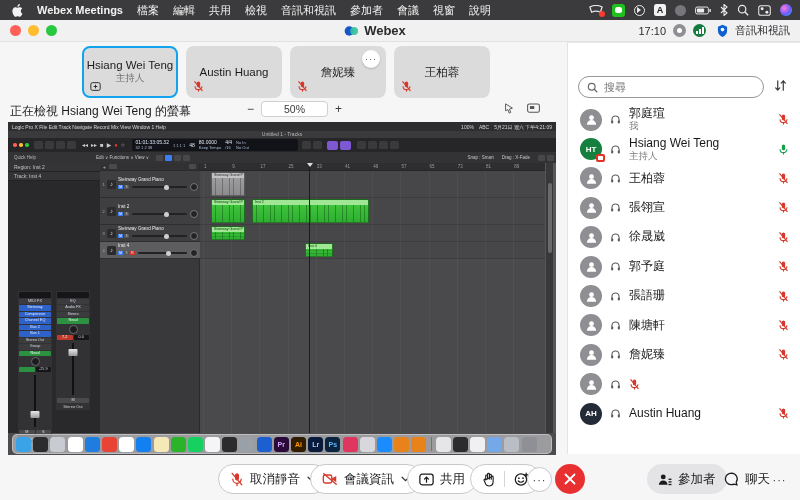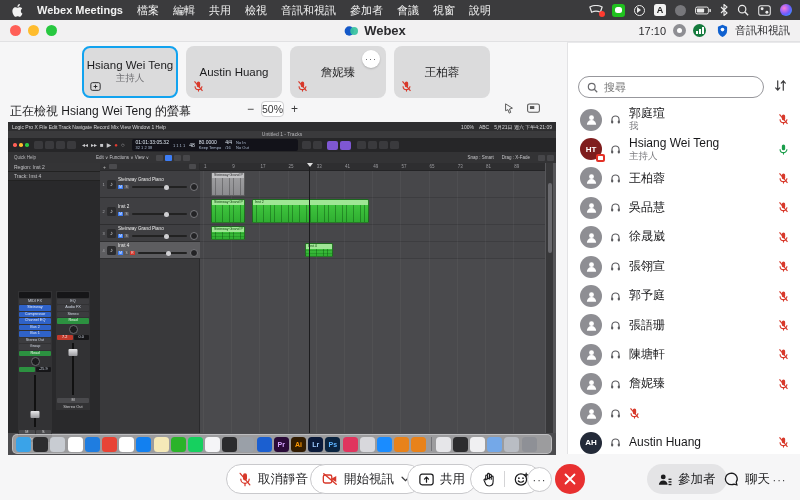--- a/index.html
+++ b/index.html
@@ -30,21 +30,21 @@
   .tile .role{font-size:9.5px;color:#6f6f73;margin-top:1px}
   .tile.sel{border:2px solid #12a3ef}
   .tile .mic{position:absolute;left:7px;bottom:5px}
   .tile .shicon{position:absolute;left:6px;bottom:5px}
   .tile .morebtn{position:absolute;right:6px;top:4px;width:18px;height:18px;border-radius:50%;background:#fff;box-shadow:0 1px 2px rgba(0,0,0,.2);display:flex;align-items:center;justify-content:center;color:#5a5a5e;font-size:9px;letter-spacing:1px}
 
   
   #viewrow{left:0;top:100px;width:560px;height:20px}
   #viewing{left:10px;top:3px;font-size:12px;color:#1b1b1d}
   #zoomctl{left:247px;top:1px;display:flex;align-items:center;gap:7px;font-size:12px;color:#3a3a3c}
-  #zoomlevel{border:1px solid #d0d0d2;background:#fff;border-radius:4px;font-size:10.5px;padding:1px 0;color:#3a3a3c}
+  #zoomlevel{border:1px solid #d0d0d2;background:#fff;border-radius:4px;font-size:10.5px;padding:1px 22px;color:#3a3a3c}
   #viewicons{left:503px;top:3px;display:flex;gap:12px}
 
   
   #share{left:8px;top:122px;width:548px;height:333px;background:#4c4c4f;overflow:hidden;font-family:"Liberation Sans",sans-serif}
   #lmenubar{left:0;top:0;width:548px;height:9px;background:#2e2e30;color:#d8d8da;font-size:5px;display:flex;align-items:center;gap:5px;padding:0 4px;white-space:nowrap}
   #lmenubar .sp{flex:1}
   #lwintitle{left:0;top:9px;width:548px;height:7px;background:#3a3a3c;color:#b7b7ba;font-size:5px;text-align:center;line-height:7px}
   #ltransport{left:0;top:16px;width:548px;height:14px;background:#262628;display:flex;align-items:center}
   .ldot{width:3.5px;height:3.5px;border-radius:50%;margin-right:2.5px}
   .tbtn{width:9px;height:8px;background:#3a3a3d;border-radius:1.5px;margin-right:2px}
@@ -568,39 +568,39 @@
       <i class="dsep"></i>
       <div class="dicon" style="background: rgb(230, 230, 233);"></div>
       <div class="dicon" style="background: rgb(44, 44, 46);"></div>
       <div class="dicon" style="background: rgb(240, 240, 242);"></div>
       <div class="dicon" style="background: rgb(116, 168, 232);"></div>
       <div class="dicon" style="background: rgb(185, 189, 196);"></div>
       <div class="dicon" style="background: rgb(142, 144, 150);"></div>
     </div>
 </div>
 
-<div class="pill" style="left:226px">
+<div class="pill" style="left:218px">
   <svg width="14" height="15" viewBox="0 0 16 18">
       <rect x="5.6" y="1.6" width="4.8" height="8.6" rx="2.4" fill="#d8392b"></rect>
       <path d="M3 8.6a5 5 0 0 0 10 0" fill="none" stroke="#d8392b" stroke-width="1.5" stroke-linecap="round"></path>
       <line x1="8" y1="13.6" x2="8" y2="16.4" stroke="#d8392b" stroke-width="1.5" stroke-linecap="round"></line>
       <line x1="2.2" y1="1.6" x2="13.8" y2="15.4" stroke="#d8392b" stroke-width="1.6" stroke-linecap="round"></line>
     </svg>
   <span>取消靜音</span>
   <svg class="chev" width="9" height="6" viewBox="0 0 10 7">
       <path d="M1 1.5l4 4 4-4" fill="none" stroke="#3c3c3e" stroke-width="1.5" stroke-linecap="round"></path>
     </svg>
 </div>
 <div class="pill" style="left:310px">
   <svg width="16" height="14" viewBox="0 0 18 15">
       <rect x="1.5" y="3" width="9.5" height="9" rx="2" fill="none" stroke="#d8392b" stroke-width="1.5"></rect>
       <path d="M11 7l5-3v7l-5-3z" fill="#d8392b"></path>
       <line x1="2" y1="1.5" x2="16" y2="13.5" stroke="#d8392b" stroke-width="1.6" stroke-linecap="round"></line>
     </svg>
-  <span>開始視訊</span>
+  <span>會議資訊</span>
   <svg class="chev" width="9" height="6" viewBox="0 0 10 7">
       <path d="M1 1.5l4 4 4-4" fill="none" stroke="#3c3c3e" stroke-width="1.5" stroke-linecap="round"></path>
     </svg>
 </div>
 <div class="pill" style="left:407px">
   <svg width="15" height="13" viewBox="0 0 17 14">
       <rect x="1" y="1" width="15" height="12" rx="2.5" fill="none" stroke="#1b1b1d" stroke-width="1.4"></rect>
       <path d="M8.5 10V4.6M6.2 6.6l2.3-2.3 2.3 2.3" fill="none" stroke="#1b1b1d" stroke-width="1.4" stroke-linecap="round"></path>
     </svg>
   <span>共用</span>
@@ -682,21 +682,21 @@
         <span>
           <svg width="11" height="13" viewBox="0 0 16 18">
             <rect x="5.6" y="1.6" width="4.8" height="8.6" rx="2.4" fill="#d8392b"></rect>
             <path d="M3 8.6a5 5 0 0 0 10 0" fill="none" stroke="#d8392b" stroke-width="1.6"></path>
             <line x1="8" y1="13.6" x2="8" y2="16.4" stroke="#d8392b" stroke-width="1.6"></line>
             <line x1="2.2" y1="1.6" x2="13.8" y2="15.4" stroke="#d8392b" stroke-width="1.7"></line>
           </svg>
         </span>
       </div>
       <div class="prow">
-        <div class="pav" style="background: #7f1d1d;">HT<span class="badge">
+        <div class="pav" style="background: #15803d;">HT<span class="badge">
             <i></i>
           </span></div>
         <span>
           <svg width="11" height="11" viewBox="0 0 14 14">
             <path d="M2.5 9.5V7a4.5 4.5 0 0 1 9 0v2.5" fill="none" stroke="#5a5a5e" stroke-width="1.4"></path>
             <rect x="1.4" y="8.2" width="2.7" height="3.8" rx="1.3" fill="#5a5a5e"></rect>
             <rect x="9.9" y="8.2" width="2.7" height="3.8" rx="1.3" fill="#5a5a5e"></rect>
           </svg>
         </span>
         <div class="pnames">
@@ -745,21 +745,21 @@
           </svg>
         </div>
         <span>
           <svg width="11" height="11" viewBox="0 0 14 14">
             <path d="M2.5 9.5V7a4.5 4.5 0 0 1 9 0v2.5" fill="none" stroke="#5a5a5e" stroke-width="1.4"></path>
             <rect x="1.4" y="8.2" width="2.7" height="3.8" rx="1.3" fill="#5a5a5e"></rect>
             <rect x="9.9" y="8.2" width="2.7" height="3.8" rx="1.3" fill="#5a5a5e"></rect>
           </svg>
         </span>
         <div class="pnames">
-          <div class="pname">吳品慧</div>
+          <div class="pname">張翎宣</div>
         </div>
         <span>
           <svg width="11" height="13" viewBox="0 0 16 18">
             <rect x="5.6" y="1.6" width="4.8" height="8.6" rx="2.4" fill="#d8392b"></rect>
             <path d="M3 8.6a5 5 0 0 0 10 0" fill="none" stroke="#d8392b" stroke-width="1.6"></path>
             <line x1="8" y1="13.6" x2="8" y2="16.4" stroke="#d8392b" stroke-width="1.6"></line>
             <line x1="2.2" y1="1.6" x2="13.8" y2="15.4" stroke="#d8392b" stroke-width="1.7"></line>
           </svg>
         </span>
       </div>
@@ -797,21 +797,21 @@
           </svg>
         </div>
         <span>
           <svg width="11" height="11" viewBox="0 0 14 14">
             <path d="M2.5 9.5V7a4.5 4.5 0 0 1 9 0v2.5" fill="none" stroke="#5a5a5e" stroke-width="1.4"></path>
             <rect x="1.4" y="8.2" width="2.7" height="3.8" rx="1.3" fill="#5a5a5e"></rect>
             <rect x="9.9" y="8.2" width="2.7" height="3.8" rx="1.3" fill="#5a5a5e"></rect>
           </svg>
         </span>
         <div class="pnames">
-          <div class="pname">張翎宣</div>
+          <div class="pname">郭予庭</div>
         </div>
         <span>
           <svg width="11" height="13" viewBox="0 0 16 18">
             <rect x="5.6" y="1.6" width="4.8" height="8.6" rx="2.4" fill="#d8392b"></rect>
             <path d="M3 8.6a5 5 0 0 0 10 0" fill="none" stroke="#d8392b" stroke-width="1.6"></path>
             <line x1="8" y1="13.6" x2="8" y2="16.4" stroke="#d8392b" stroke-width="1.6"></line>
             <line x1="2.2" y1="1.6" x2="13.8" y2="15.4" stroke="#d8392b" stroke-width="1.7"></line>
           </svg>
         </span>
       </div>
@@ -823,21 +823,21 @@
           </svg>
         </div>
         <span>
           <svg width="11" height="11" viewBox="0 0 14 14">
             <path d="M2.5 9.5V7a4.5 4.5 0 0 1 9 0v2.5" fill="none" stroke="#5a5a5e" stroke-width="1.4"></path>
             <rect x="1.4" y="8.2" width="2.7" height="3.8" rx="1.3" fill="#5a5a5e"></rect>
             <rect x="9.9" y="8.2" width="2.7" height="3.8" rx="1.3" fill="#5a5a5e"></rect>
           </svg>
         </span>
         <div class="pnames">
-          <div class="pname">郭予庭</div>
+          <div class="pname">張語珊</div>
         </div>
         <span>
           <svg width="11" height="13" viewBox="0 0 16 18">
             <rect x="5.6" y="1.6" width="4.8" height="8.6" rx="2.4" fill="#d8392b"></rect>
             <path d="M3 8.6a5 5 0 0 0 10 0" fill="none" stroke="#d8392b" stroke-width="1.6"></path>
             <line x1="8" y1="13.6" x2="8" y2="16.4" stroke="#d8392b" stroke-width="1.6"></line>
             <line x1="2.2" y1="1.6" x2="13.8" y2="15.4" stroke="#d8392b" stroke-width="1.7"></line>
           </svg>
         </span>
       </div>
@@ -849,21 +849,21 @@
           </svg>
         </div>
         <span>
           <svg width="11" height="11" viewBox="0 0 14 14">
             <path d="M2.5 9.5V7a4.5 4.5 0 0 1 9 0v2.5" fill="none" stroke="#5a5a5e" stroke-width="1.4"></path>
             <rect x="1.4" y="8.2" width="2.7" height="3.8" rx="1.3" fill="#5a5a5e"></rect>
             <rect x="9.9" y="8.2" width="2.7" height="3.8" rx="1.3" fill="#5a5a5e"></rect>
           </svg>
         </span>
         <div class="pnames">
-          <div class="pname">張語珊</div>
+          <div class="pname">陳塘軒</div>
         </div>
         <span>
           <svg width="11" height="13" viewBox="0 0 16 18">
             <rect x="5.6" y="1.6" width="4.8" height="8.6" rx="2.4" fill="#d8392b"></rect>
             <path d="M3 8.6a5 5 0 0 0 10 0" fill="none" stroke="#d8392b" stroke-width="1.6"></path>
             <line x1="8" y1="13.6" x2="8" y2="16.4" stroke="#d8392b" stroke-width="1.6"></line>
             <line x1="2.2" y1="1.6" x2="13.8" y2="15.4" stroke="#d8392b" stroke-width="1.7"></line>
           </svg>
         </span>
       </div>
@@ -875,21 +875,21 @@
           </svg>
         </div>
         <span>
           <svg width="11" height="11" viewBox="0 0 14 14">
             <path d="M2.5 9.5V7a4.5 4.5 0 0 1 9 0v2.5" fill="none" stroke="#5a5a5e" stroke-width="1.4"></path>
             <rect x="1.4" y="8.2" width="2.7" height="3.8" rx="1.3" fill="#5a5a5e"></rect>
             <rect x="9.9" y="8.2" width="2.7" height="3.8" rx="1.3" fill="#5a5a5e"></rect>
           </svg>
         </span>
         <div class="pnames">
-          <div class="pname">陳塘軒</div>
+          <div class="pname">詹妮臻</div>
         </div>
         <span>
           <svg width="11" height="13" viewBox="0 0 16 18">
             <rect x="5.6" y="1.6" width="4.8" height="8.6" rx="2.4" fill="#d8392b"></rect>
             <path d="M3 8.6a5 5 0 0 0 10 0" fill="none" stroke="#d8392b" stroke-width="1.6"></path>
             <line x1="8" y1="13.6" x2="8" y2="16.4" stroke="#d8392b" stroke-width="1.6"></line>
             <line x1="2.2" y1="1.6" x2="13.8" y2="15.4" stroke="#d8392b" stroke-width="1.7"></line>
           </svg>
         </span>
       </div>
@@ -900,70 +900,44 @@
             <path d="M2 12.6a5 5 0 0 1 10 0z" fill="#fff"></path>
           </svg>
         </div>
         <span>
           <svg width="11" height="11" viewBox="0 0 14 14">
             <path d="M2.5 9.5V7a4.5 4.5 0 0 1 9 0v2.5" fill="none" stroke="#5a5a5e" stroke-width="1.4"></path>
             <rect x="1.4" y="8.2" width="2.7" height="3.8" rx="1.3" fill="#5a5a5e"></rect>
             <rect x="9.9" y="8.2" width="2.7" height="3.8" rx="1.3" fill="#5a5a5e"></rect>
           </svg>
         </span>
-        <div class="pnames">
-          <div class="pname">詹妮臻</div>
-        </div>
         <span>
           <svg width="11" height="13" viewBox="0 0 16 18">
             <rect x="5.6" y="1.6" width="4.8" height="8.6" rx="2.4" fill="#d8392b"></rect>
             <path d="M3 8.6a5 5 0 0 0 10 0" fill="none" stroke="#d8392b" stroke-width="1.6"></path>
             <line x1="8" y1="13.6" x2="8" y2="16.4" stroke="#d8392b" stroke-width="1.6"></line>
             <line x1="2.2" y1="1.6" x2="13.8" y2="15.4" stroke="#d8392b" stroke-width="1.7"></line>
           </svg>
         </span>
       </div>
       <div class="prow">
-        <div class="pav">
-          <svg width="13" height="13" viewBox="0 0 14 14">
-            <circle cx="7" cy="5" r="2.6" fill="#fff"></circle>
-            <path d="M2 12.6a5 5 0 0 1 10 0z" fill="#fff"></path>
-          </svg>
-        </div>
-        <span>
-          <svg width="11" height="11" viewBox="0 0 14 14">
-            <path d="M2.5 9.5V7a4.5 4.5 0 0 1 9 0v2.5" fill="none" stroke="#5a5a5e" stroke-width="1.4"></path>
-            <rect x="1.4" y="8.2" width="2.7" height="3.8" rx="1.3" fill="#5a5a5e"></rect>
-            <rect x="9.9" y="8.2" width="2.7" height="3.8" rx="1.3" fill="#5a5a5e"></rect>
-          </svg>
-        </span>
+        <div class="pav" style="background: rgb(35, 42, 56);">AH</div>
+        <span>
+          <svg width="11" height="11" viewBox="0 0 14 14">
+            <path d="M2.5 9.5V7a4.5 4.5 0 0 1 9 0v2.5" fill="none" stroke="#5a5a5e" stroke-width="1.4"></path>
+            <rect x="1.4" y="8.2" width="2.7" height="3.8" rx="1.3" fill="#5a5a5e"></rect>
+            <rect x="9.9" y="8.2" width="2.7" height="3.8" rx="1.3" fill="#5a5a5e"></rect>
+          </svg>
+        </span>
+        <div class="pnames">
+          <div class="pname">Austin Huang</div>
+        </div>
         <span>
           <svg width="11" height="13" viewBox="0 0 16 18">
             <rect x="5.6" y="1.6" width="4.8" height="8.6" rx="2.4" fill="#d8392b"></rect>
             <path d="M3 8.6a5 5 0 0 0 10 0" fill="none" stroke="#d8392b" stroke-width="1.6"></path>
             <line x1="8" y1="13.6" x2="8" y2="16.4" stroke="#d8392b" stroke-width="1.6"></line>
             <line x1="2.2" y1="1.6" x2="13.8" y2="15.4" stroke="#d8392b" stroke-width="1.7"></line>
           </svg>
         </span>
       </div>
-      <div class="prow">
-        <div class="pav" style="background: rgb(35, 42, 56);">AH</div>
-        <span>
-          <svg width="11" height="11" viewBox="0 0 14 14">
-            <path d="M2.5 9.5V7a4.5 4.5 0 0 1 9 0v2.5" fill="none" stroke="#5a5a5e" stroke-width="1.4"></path>
-            <rect x="1.4" y="8.2" width="2.7" height="3.8" rx="1.3" fill="#5a5a5e"></rect>
-            <rect x="9.9" y="8.2" width="2.7" height="3.8" rx="1.3" fill="#5a5a5e"></rect>
-          </svg>
-        </span>
-        <div class="pnames">
-          <div class="pname">Austin Huang</div>
-        </div>
-        <span>
-          <svg width="11" height="13" viewBox="0 0 16 18">
-            <rect x="5.6" y="1.6" width="4.8" height="8.6" rx="2.4" fill="#d8392b"></rect>
-            <path d="M3 8.6a5 5 0 0 0 10 0" fill="none" stroke="#d8392b" stroke-width="1.6"></path>
-            <line x1="8" y1="13.6" x2="8" y2="16.4" stroke="#d8392b" stroke-width="1.6"></line>
-            <line x1="2.2" y1="1.6" x2="13.8" y2="15.4" stroke="#d8392b" stroke-width="1.7"></line>
-          </svg>
-        </span>
-      </div>
     </div>
 </div>
 
 </body></html>

